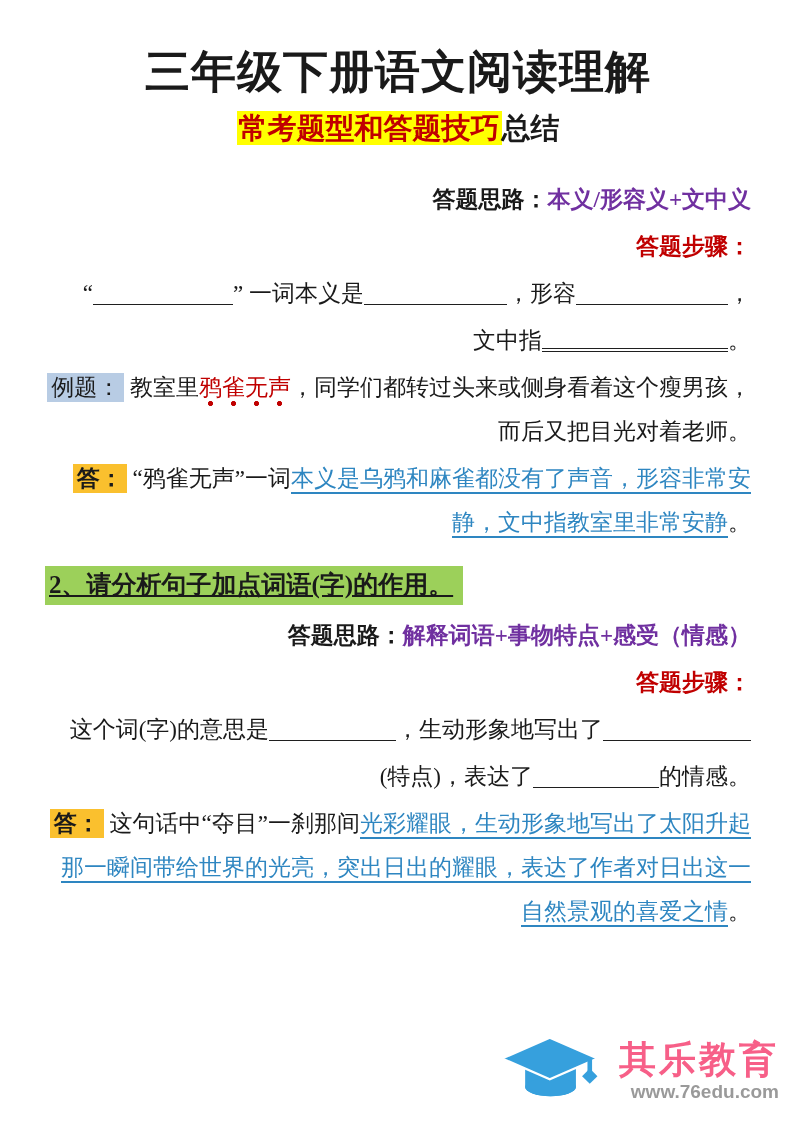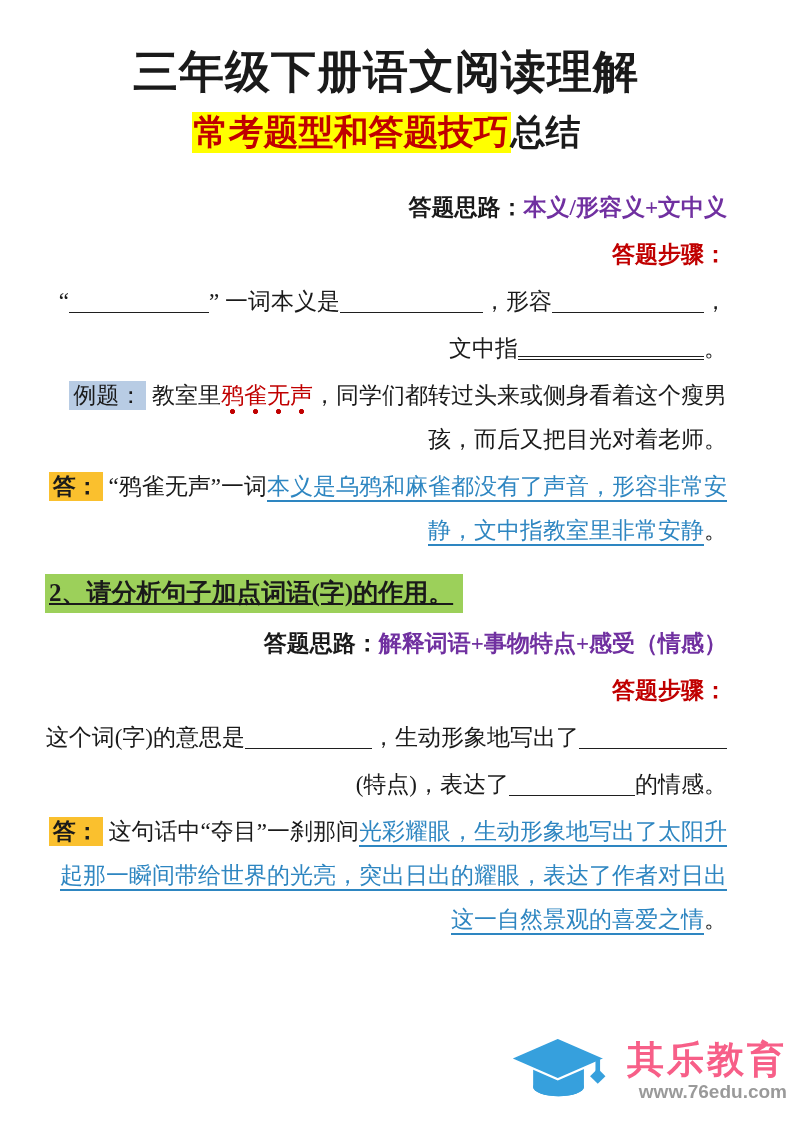--- a/index.html
+++ b/index.html
@@ -12,25 +12,25 @@
     --answer-blue:#2e86c1;
     --brand-pink:#f75f88;
     --brand-blue:#36a0dd;
     --site-gray:#9a9a9a;
     --ink:#1a1a1a;
   }
   *{margin:0;padding:0;box-sizing:border-box;}
   html,body{width:793px;height:1122px;background:#ffffff;overflow:hidden;
     font-family:"Liberation Serif","DejaVu Serif",serif;color:var(--ink);}
   .page{position:relative;width:793px;height:1122px;}
-  .content{padding:44px 66px 0 45px;}
+  .content{padding:44px 42px 0 45px;}
 
   .title{font-size:45px;font-weight:bold;text-align:center;letter-spacing:1px;
     line-height:1.25;margin-bottom:10px;}
-  .subtitle{font-size:35px;font-weight:bold;text-align:center;line-height:1.3;
+  .subtitle{font-size:29px;font-weight:bold;text-align:center;line-height:1.3;
     margin-bottom:30px;}
   .subtitle .hl{background:var(--subtitle-highlight);color:var(--accent-red);
     padding:1px 2px;}
 
   .sec-heading{display:inline-block;background:var(--heading-highlight);
     font-size:25px;font-weight:bold;padding:4px 10px 5px 4px;margin:0 0 9px 0;
     line-height:1.2;}
   .sec2 .sec-heading{margin-top:18px;text-decoration:underline;}
 
   p.line{font-size:23px;line-height:44px;margin:0 0 3px 0;text-align:right;}
@@ -48,21 +48,21 @@
 
   .blue-ans{color:var(--answer-blue);
     text-decoration:underline;
     text-decoration-thickness:1.5px;
     text-underline-offset:6px;}
 
   .blank{display:inline-block;height:0;border-bottom:1.6px solid #1f1f1f;
     vertical-align:-4px;}
   .blank.dbl{border-bottom:4px double #1f1f1f;}
 
-  .footer{position:absolute;right:6px;bottom:8px;display:flex;
+  .footer{position:absolute;right:14px;bottom:8px;display:flex;
     align-items:center;gap:20px;}
   .brandcol{display:flex;flex-direction:column;align-items:flex-end;}
   .brand{font-family:"Liberation Sans","DejaVu Sans",sans-serif;
     font-size:37px;font-weight:bold;color:var(--brand-pink);
     letter-spacing:3px;line-height:1.1;}
   .site{font-family:"Liberation Sans","DejaVu Sans",sans-serif;
     font-size:19px;font-weight:bold;color:var(--site-gray);line-height:1.2;}
 </style>
 </head>
 <body>

